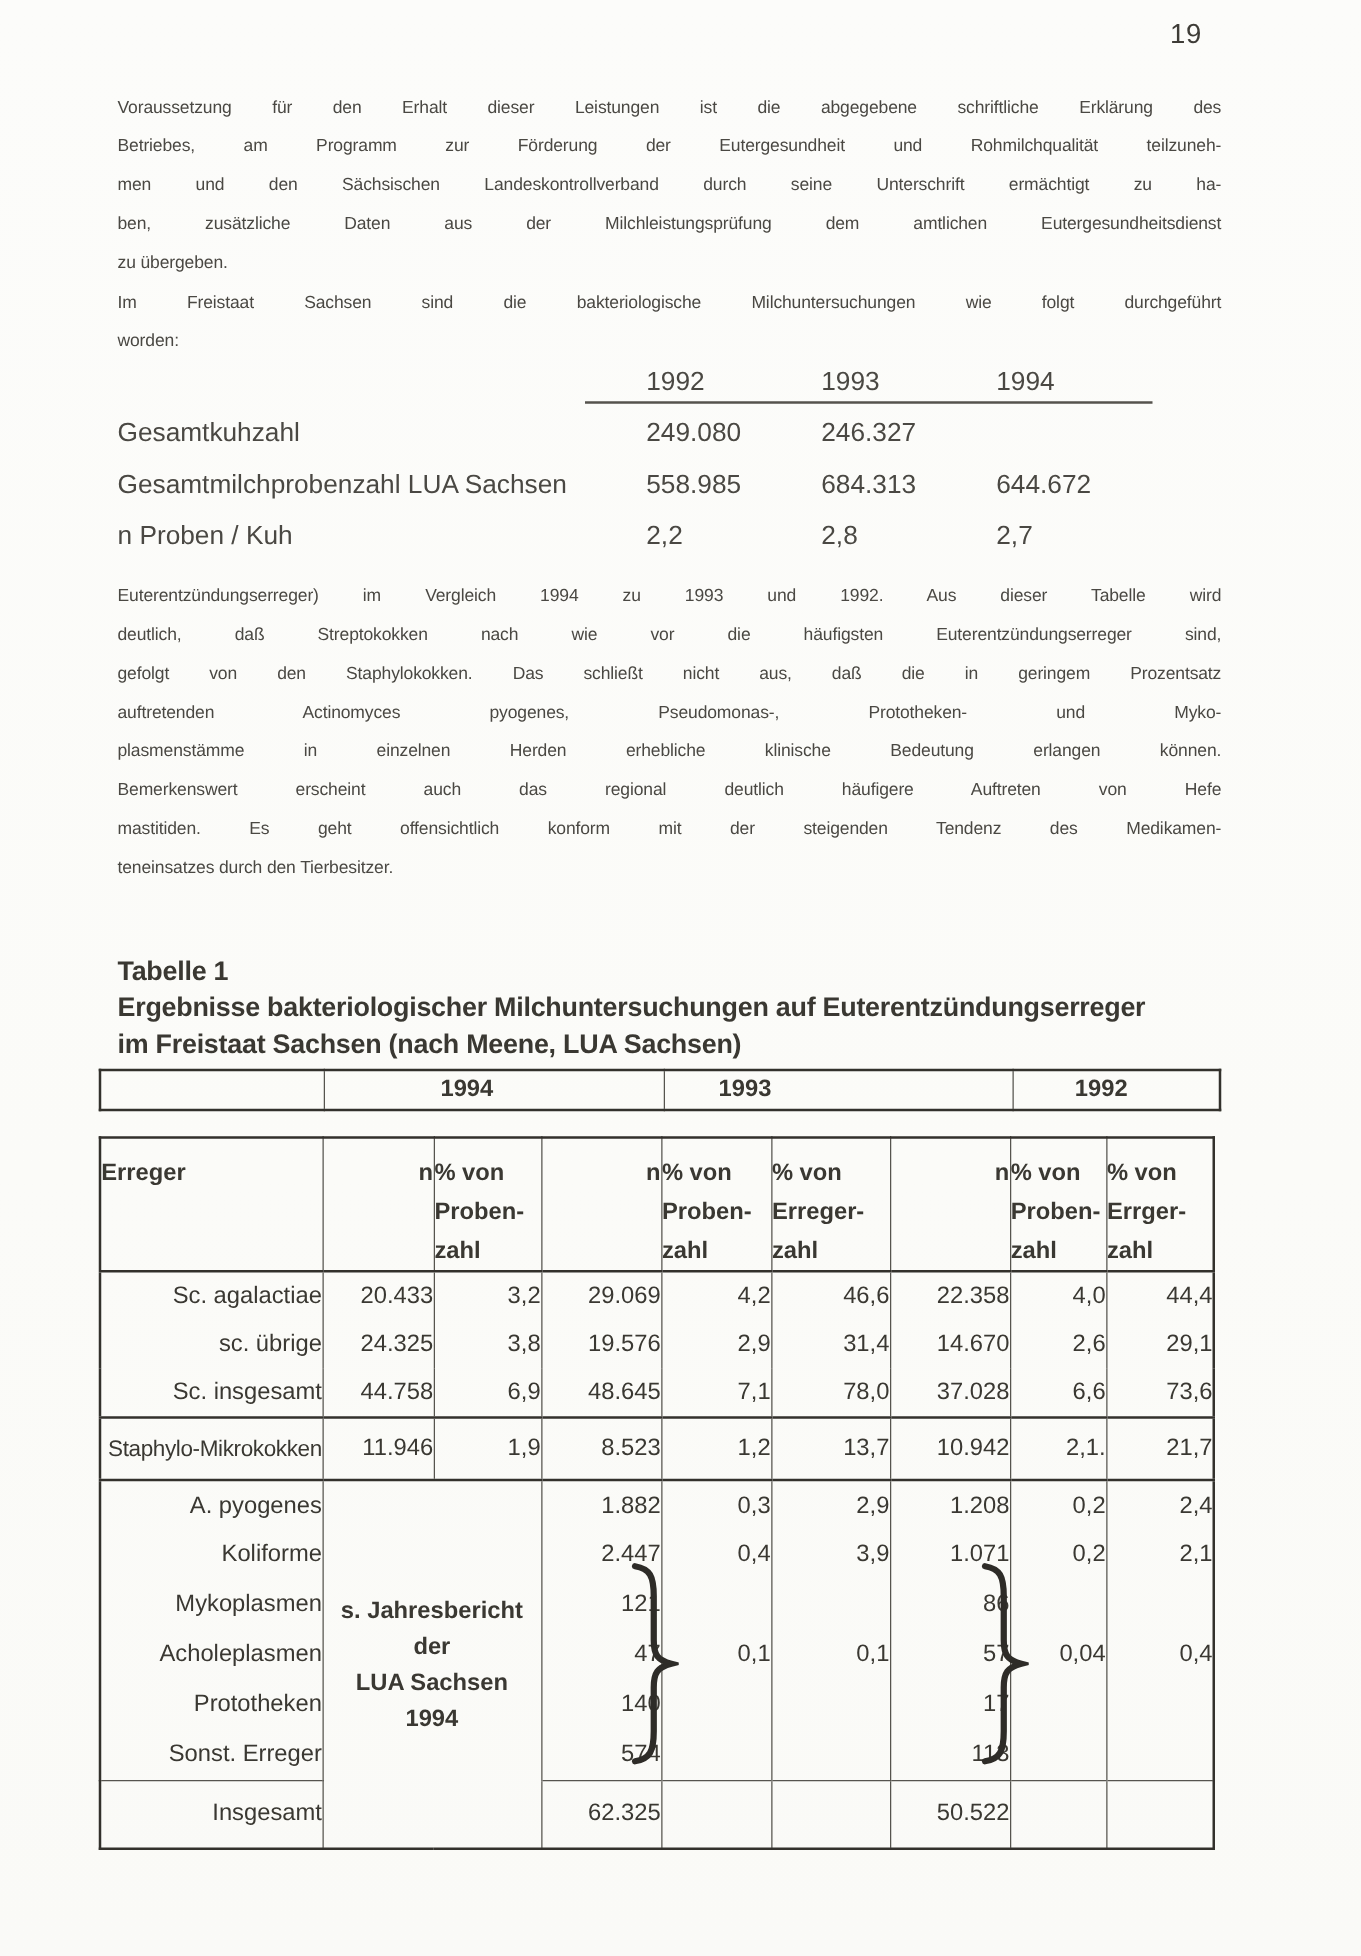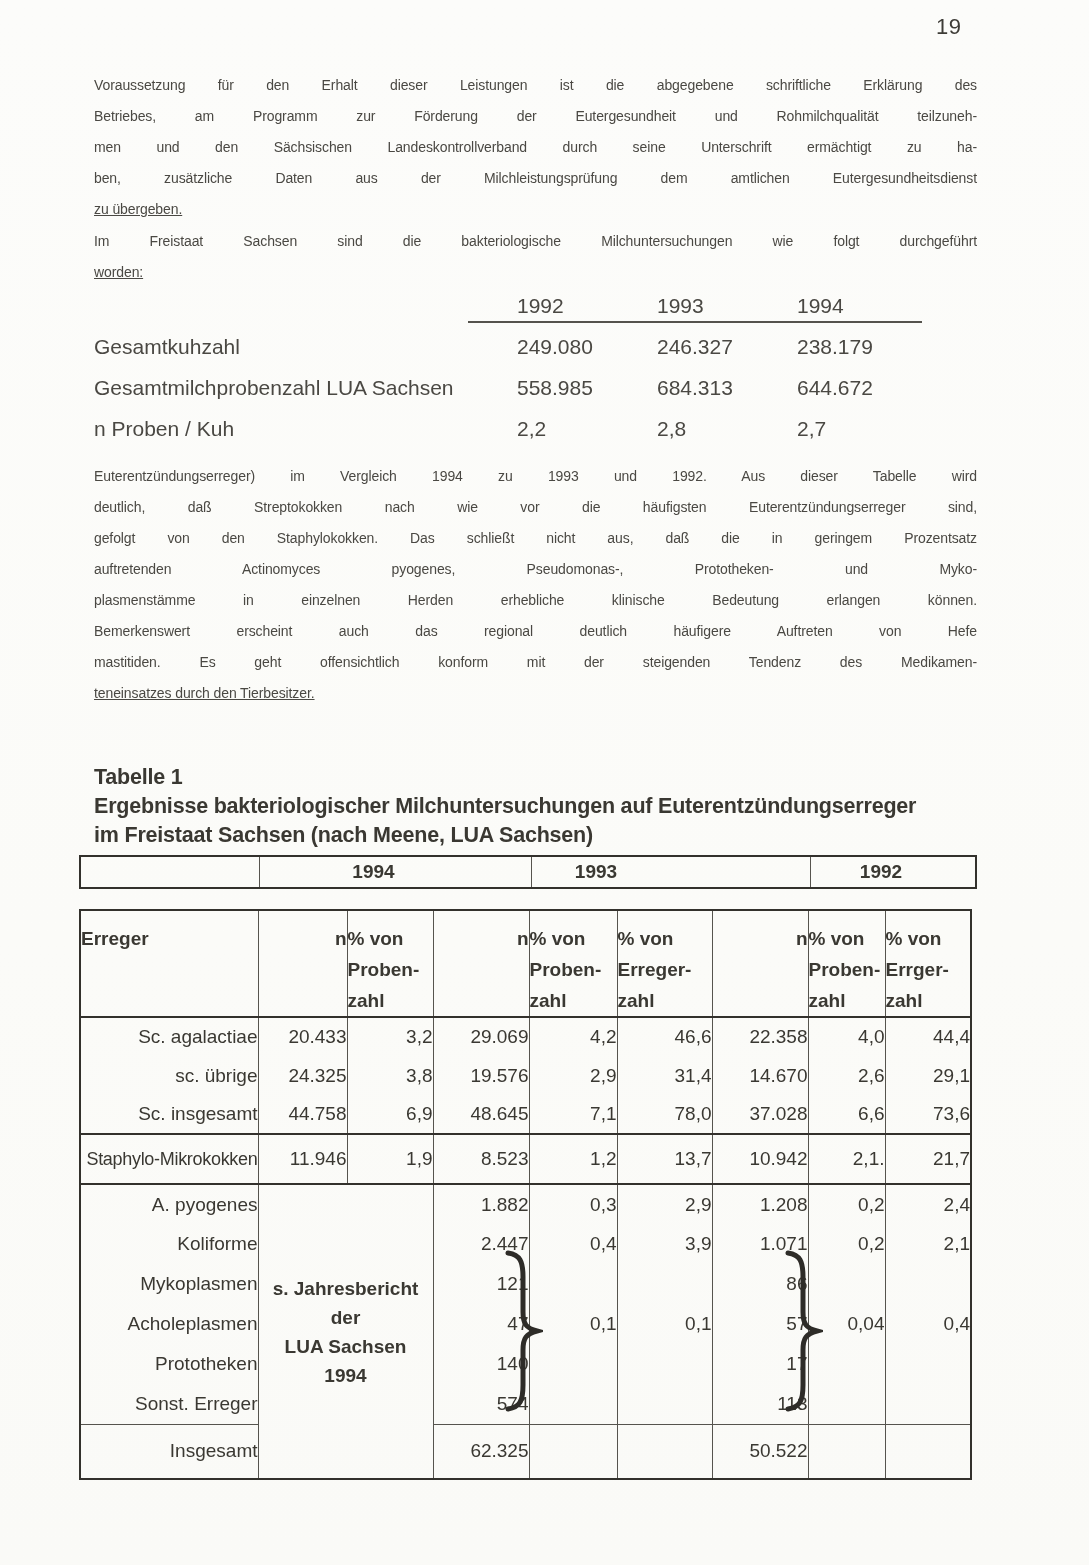--- a/index.html
+++ b/index.html
@@ -10,21 +10,21 @@
     color:#46443f;
     position:relative;
     overflow:hidden;
   }
   #page{position:absolute;inset:0;background:linear-gradient(180deg,#fcfcfa 0%,#fbfbf8 60%,#fafaf7 100%);}
 
   .page-number{position:absolute;left:936px;top:14px;font-size:22px;color:#3e3c37;letter-spacing:0.5px;}
 
   .para{position:absolute;left:94px;width:883px;font-size:14px;line-height:31px;letter-spacing:-0.1px;color:#4a4843;}
   .para .line{text-align:justify;text-align-last:justify;white-space:normal;}
-  .para .line:last-child{text-align-last:left;text-decoration:underline;}
+  .para .line:last-child{text-align-last:left;}
   .p1{top:70px;}
   .p2{top:226px;}
   .p3{top:461px;}
 
   
   .mini{position:absolute;left:94px;top:294px;width:886px;font-size:21px;color:#4a4843;}
   .mini-grid{display:grid;grid-template-columns:423px 140px 140px 183px;}
   .mini-years{position:absolute;left:0;top:0;width:100%;}
   .mini-underline{position:absolute;left:374px;top:27px;width:454px;height:2px;background:#55534d;}
   .mini-rows{position:absolute;left:0;top:41px;width:100%;}
@@ -115,21 +115,20 @@
       <span>1993</span>
       <span>1994</span>
     </div>
     <div class="mini-underline"></div>
     <div class="mini-rows">
 
         <div class="mini-row mini-grid">
           <span>Gesamtkuhzahl</span>
           <span>249.080</span>
           <span>246.327</span>
-          <span>238.179</span>
         </div>
 
         <div class="mini-row mini-grid">
           <span>Gesamtmilchprobenzahl LUA Sachsen</span>
           <span>558.985</span>
           <span>684.313</span>
           <span>644.672</span>
         </div>
 
         <div class="mini-row mini-grid">

